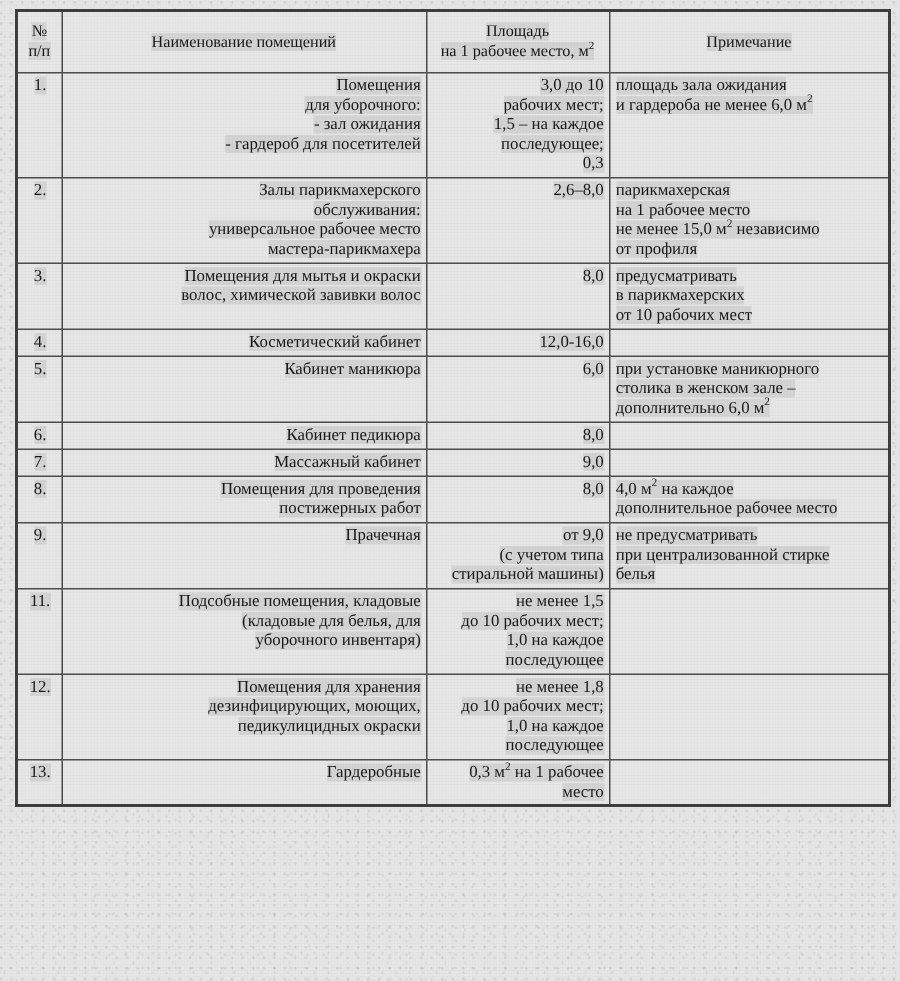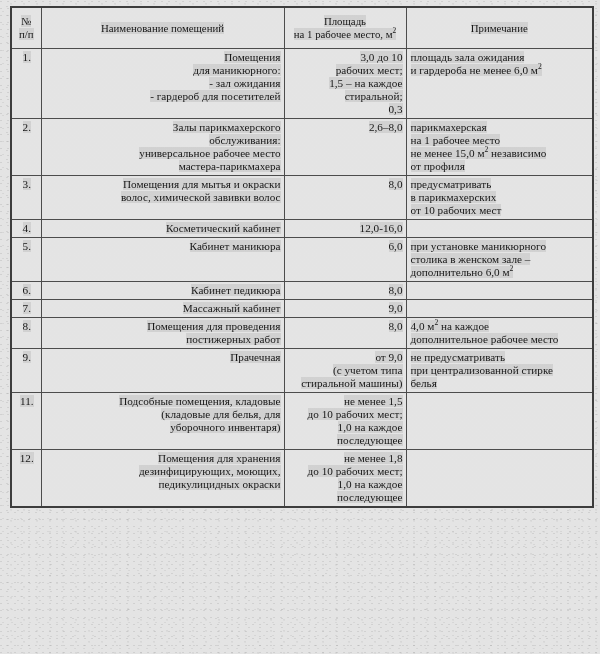--- a/index.html
+++ b/index.html
@@ -128,29 +128,29 @@
           <tr class="head-row">
             <td><span class="hdr-num"><span class="hdr-line"><span class="shade">№</span></span><span class="hdr-line"><span class="shade">п/п</span></span></span></td>
             <td><span class=""><span class="hdr-line"><span class="shade">Наименование помещений</span></span></span></td>
             <td><span class=""><span class="hdr-line"><span class="shade">Площадь</span></span><span class="hdr-line"><span class="shade">на 1 рабочее место, м<sup class="sq">2</sup></span></span></span></td>
             <td><span class=""><span class="hdr-line"><span class="shade">Примечание</span></span></span></td>
           </tr>
           <tr>
             <td class="cell-num"><span class="shade">1.</span></td>
             <td class="cell-name">
               <span class="line"><span class="shade">Помещения</span></span>
-              <span class="line"><span class="shade">для маникюрного:</span></span>
+              <span class="line"><span class="shade">для уборочного:</span></span>
               <span class="line"><span class="shade">- зал ожидания</span></span>
               <span class="line"><span class="shade">- гардероб для посетителей</span></span>
             </td>
             <td class="cell-area">
               <span class="line"><span class="shade">3,0 до 10</span></span>
               <span class="line"><span class="shade">рабочих мест;</span></span>
               <span class="line"><span class="shade">1,5 – на каждое</span></span>
-              <span class="line"><span class="shade">стиральной;</span></span>
+              <span class="line"><span class="shade">последующее;</span></span>
               <span class="line"><span class="shade">0,3</span></span>
             </td>
             <td class="cell-note">
               <span class="line"><span class="shade">площадь зала ожидания</span></span>
               <span class="line"><span class="shade">и гардероба не менее 6,0 м<sup class="sq">2</sup></span></span>
             </td>
           </tr>
           <tr>
             <td class="cell-num"><span class="shade">2.</span></td>
             <td class="cell-name">
@@ -278,20 +278,31 @@
             <td class="cell-name">
               <span class="line"><span class="shade">Помещения для хранения</span></span>
               <span class="line"><span class="shade">дезинфицирующих, моющих,</span></span>
               <span class="line"><span class="shade">педикулицидных окраски</span></span>
             </td>
             <td class="cell-area">
               <span class="line"><span class="shade">не менее 1,8</span></span>
               <span class="line"><span class="shade">до 10 рабочих мест;</span></span>
               <span class="line"><span class="shade">1,0 на каждое</span></span>
               <span class="line"><span class="shade">последующее</span></span>
+            </td>
+            <td class="cell-note"></td>
+          </tr>
+          <tr>
+            <td class="cell-num"><span class="shade">13.</span></td>
+            <td class="cell-name">
+              <span class="line"><span class="shade">Гардеробные</span></span>
+            </td>
+            <td class="cell-area">
+              <span class="line"><span class="shade">0,3 м<sup class="sq">2</sup> на 1 рабочее</span></span>
+              <span class="line"><span class="shade">место</span></span>
             </td>
             <td class="cell-note"></td>
           </tr>
         </tbody>
     </table>
   </div>
   <div id="grain-overlay"></div>
 </div>
 
 </body></html>

